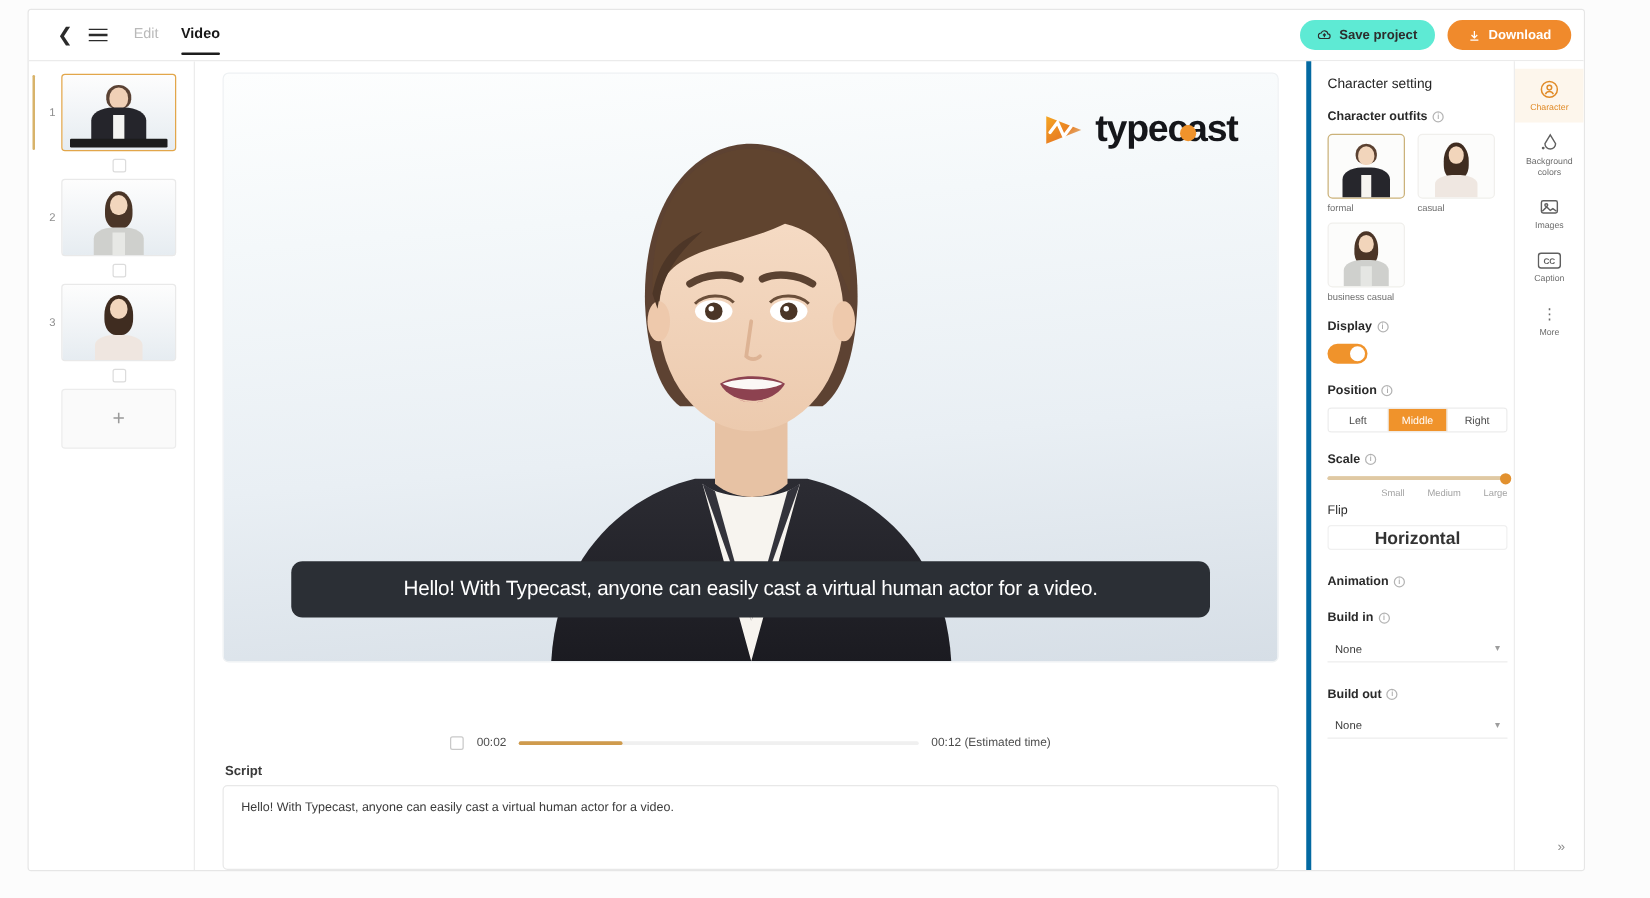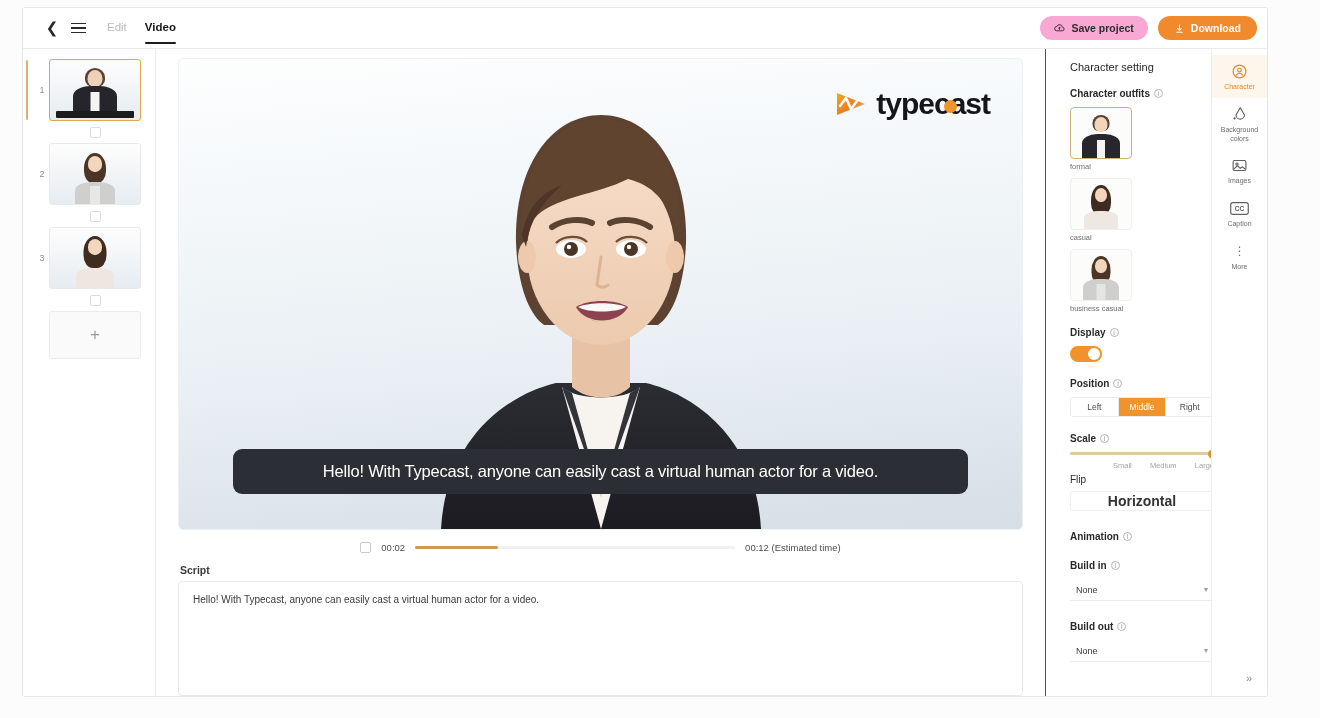--- a/index.html
+++ b/index.html
@@ -46,21 +46,21 @@
     content: ""; position: absolute; left: 0; right: 0; bottom: -9px;
     height: 2px; background: #1d1d1d; border-radius: 2px;
   }
   .doc-title {
     position: absolute; left: 0; right: 0; text-align: center;
     font-size: 11.5px; color: #a9a9a9; pointer-events: none;
   }
   .topbar-right { margin-left: auto; display: flex; align-items: center; gap: 10px; }
   .btn-save {
     display: flex; align-items: center; gap: 6px;
-    background: #f9a8d4; border: none; border-radius: 14px;
+    background: #5eead4; border: none; border-radius: 14px;
     padding: 6px 14px; font-size: 10.5px; color: #2d2d2d;
     cursor: pointer; font-weight: bold;
     font-family: "Liberation Sans", sans-serif;
   }
   .btn-download {
     display: flex; align-items: center; gap: 6px;
     background: #f08a2c; border: none; border-radius: 14px;
     padding: 6px 16px; font-size: 10.5px; color: #ffffff;
     cursor: pointer; font-weight: bold;
     font-family: "Liberation Sans", sans-serif;
@@ -159,21 +159,21 @@
   .caption-bar {
     position: absolute; left: 54px; right: 54px; bottom: 35px;
     background: #2b2f35; border-radius: 9px;
     padding: 13px 22px; color: #fff; font-size: 16.5px;
     text-align: center; letter-spacing: -0.2px;
   }
 
   
   .timeline {
     height: 30px; display: flex; align-items: center; gap: 10px;
-    justify-content: center; padding: 4px 0 0 0;
+    justify-content: center; padding: 4px 0 0 0; margin-top: 47px;
   }
   .tl-box {
     width: 11px; height: 11px; border: 1.3px solid #c9c9c9;
     border-radius: 2px; cursor: pointer; background: #fff;
   }
   .tl-time { font-size: 9.5px; color: #4d4d4d; }
   .tl-track {
     width: 320px; height: 3px; background: #f0f0f0; border-radius: 3px;
     position: relative; cursor: pointer;
   }
@@ -187,22 +187,22 @@
   .script-label { font-size: 10.5px; color: #3b3b3b; font-weight: bold; margin: 4px 0 5px 2px; }
   .script-box {
     flex: 1; border: 1px solid #e8e8e8; border-radius: 4px;
     padding: 12px 14px; font-size: 10px; color: #3a3a3a;
     background: #fff; overflow: hidden; min-height: 60px;
   }
 
   
   .settings {
     width: 166px; min-width: 166px;
-    border-left: 1px solid #0369a1;
-    padding: 12px 12px 0 24px;
+    border-left: 4px solid #0369a1;
+    padding: 12px 12px 0 13px;
     overflow: hidden; background: #fff;
     position: relative;
   }
   .panel-title { font-size: 11px; color: #252525; margin-bottom: 15px; }
   .sec-label {
     font-size: 10px; color: #2a2a2a; font-weight: bold;
     display: flex; align-items: center; gap: 4px; margin-bottom: 8px;
   }
   .sec-label.plain { font-weight: normal; }
   .info-i {

